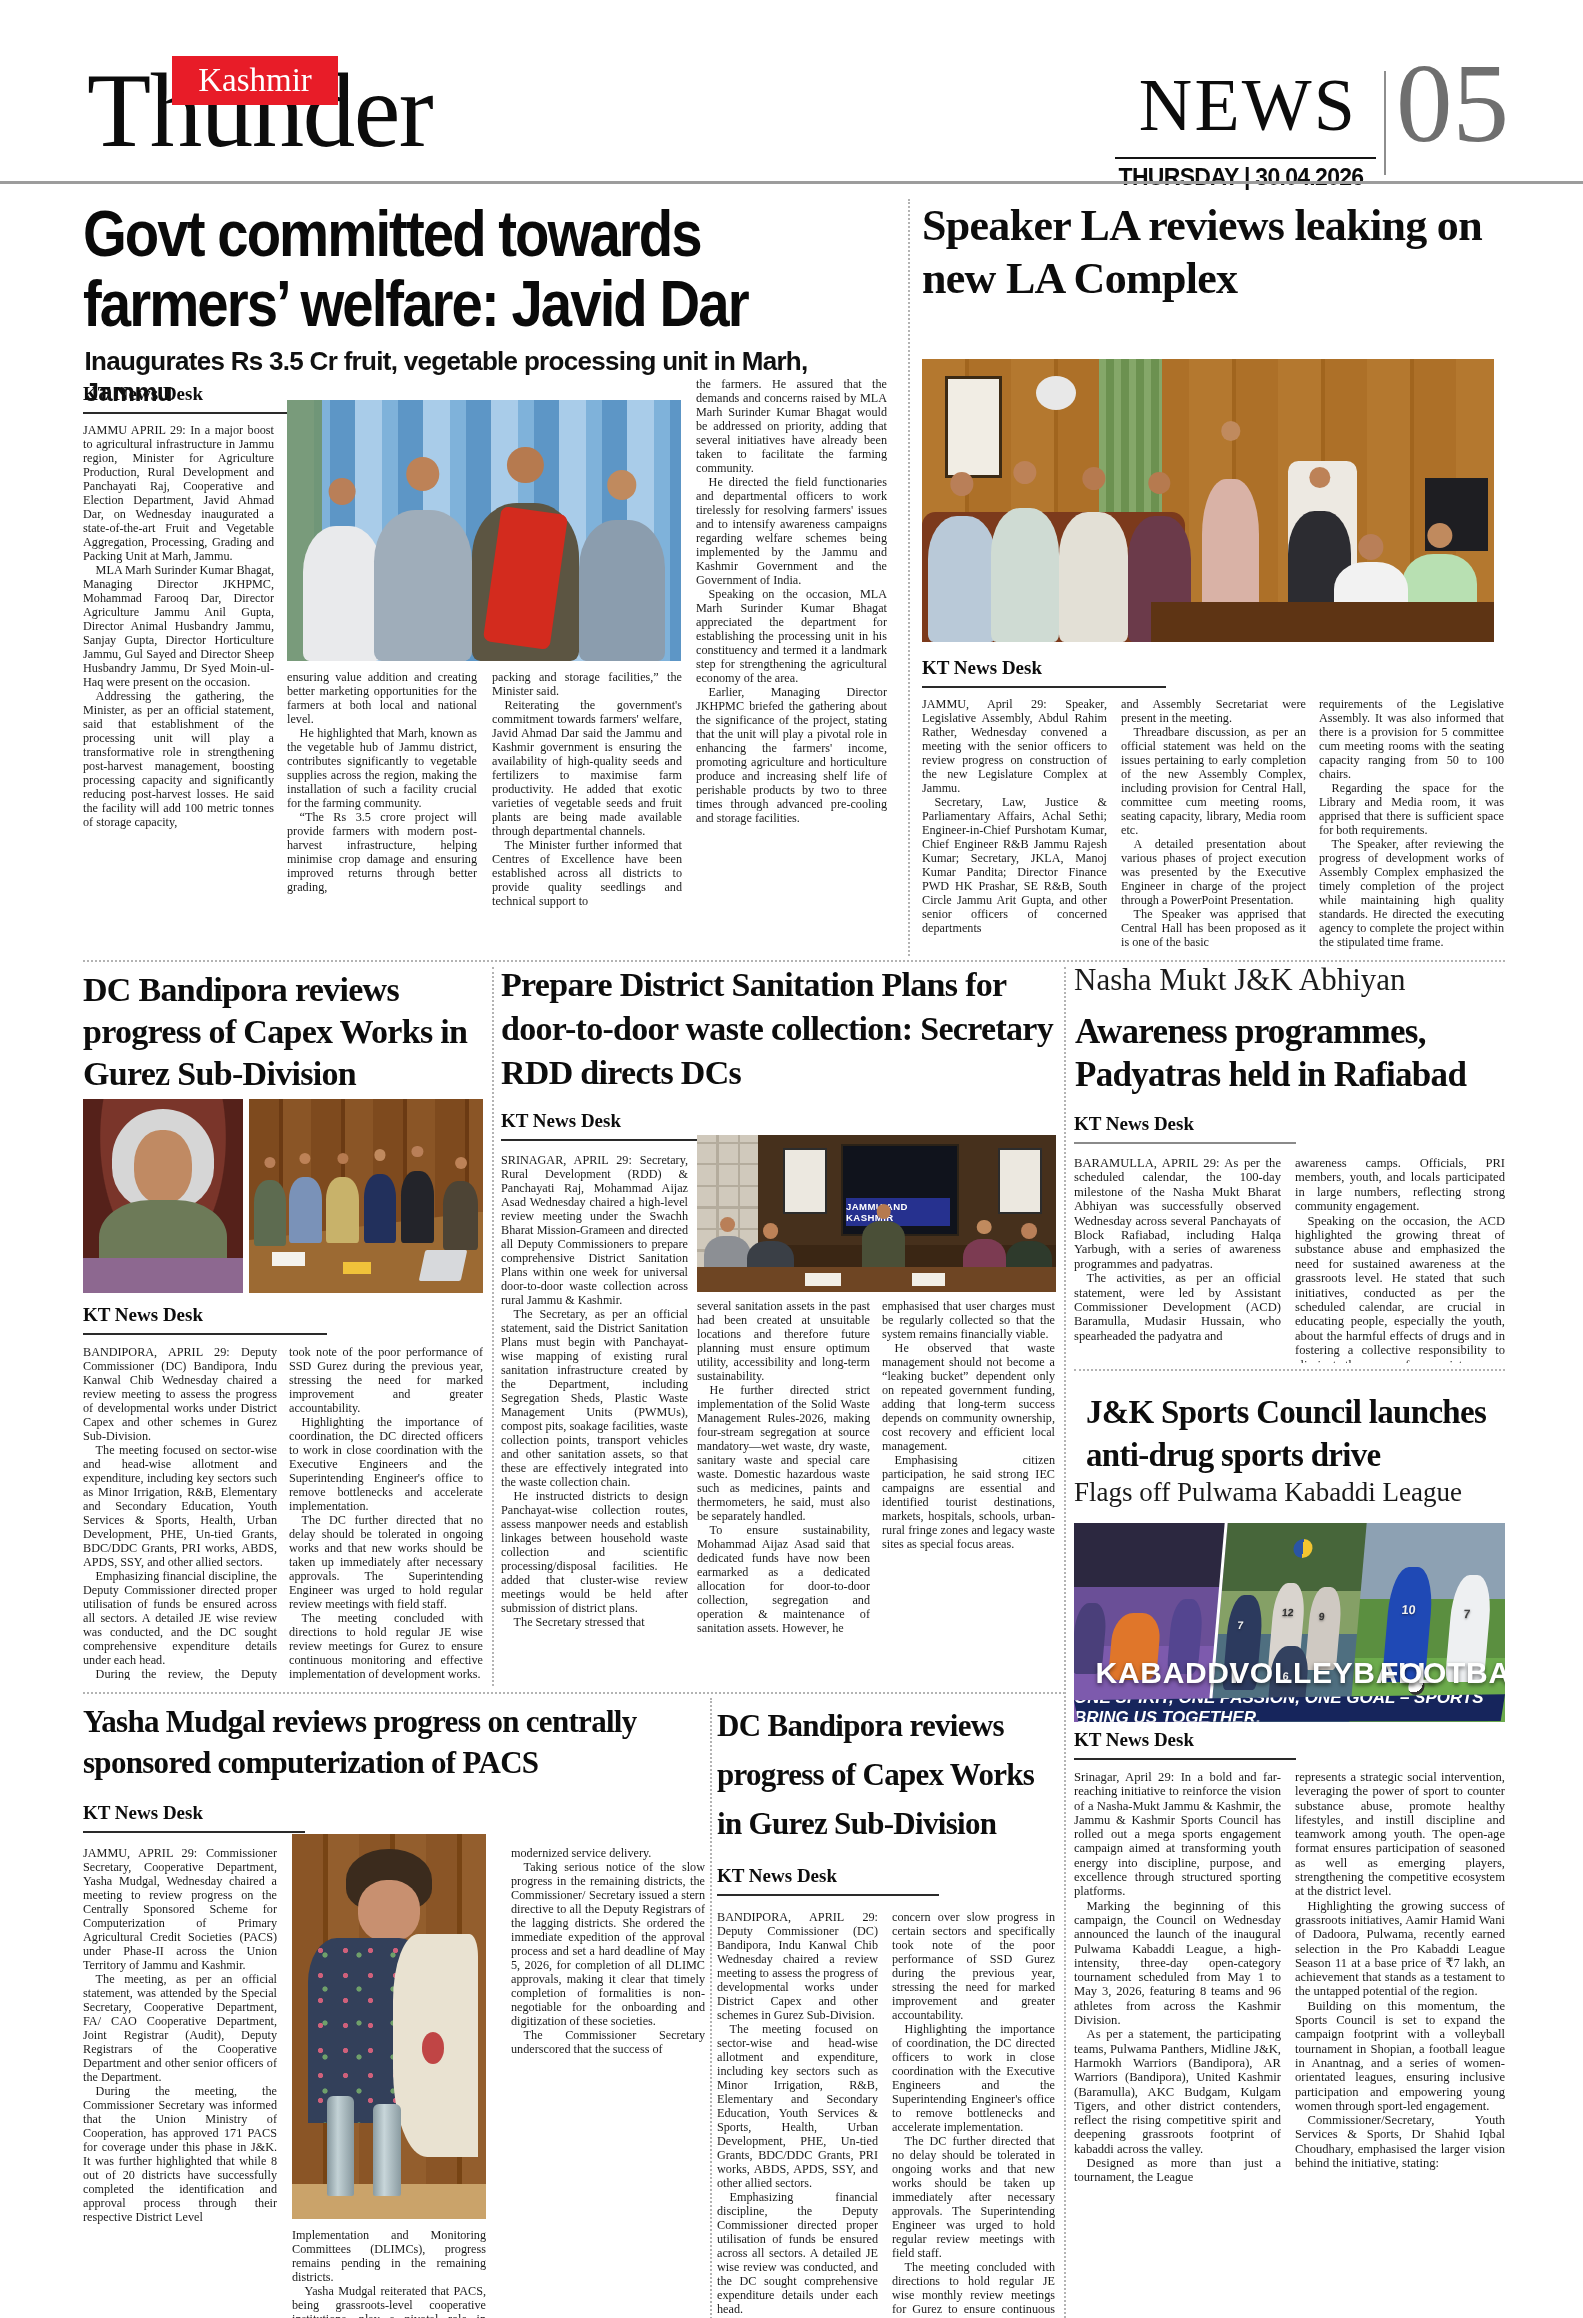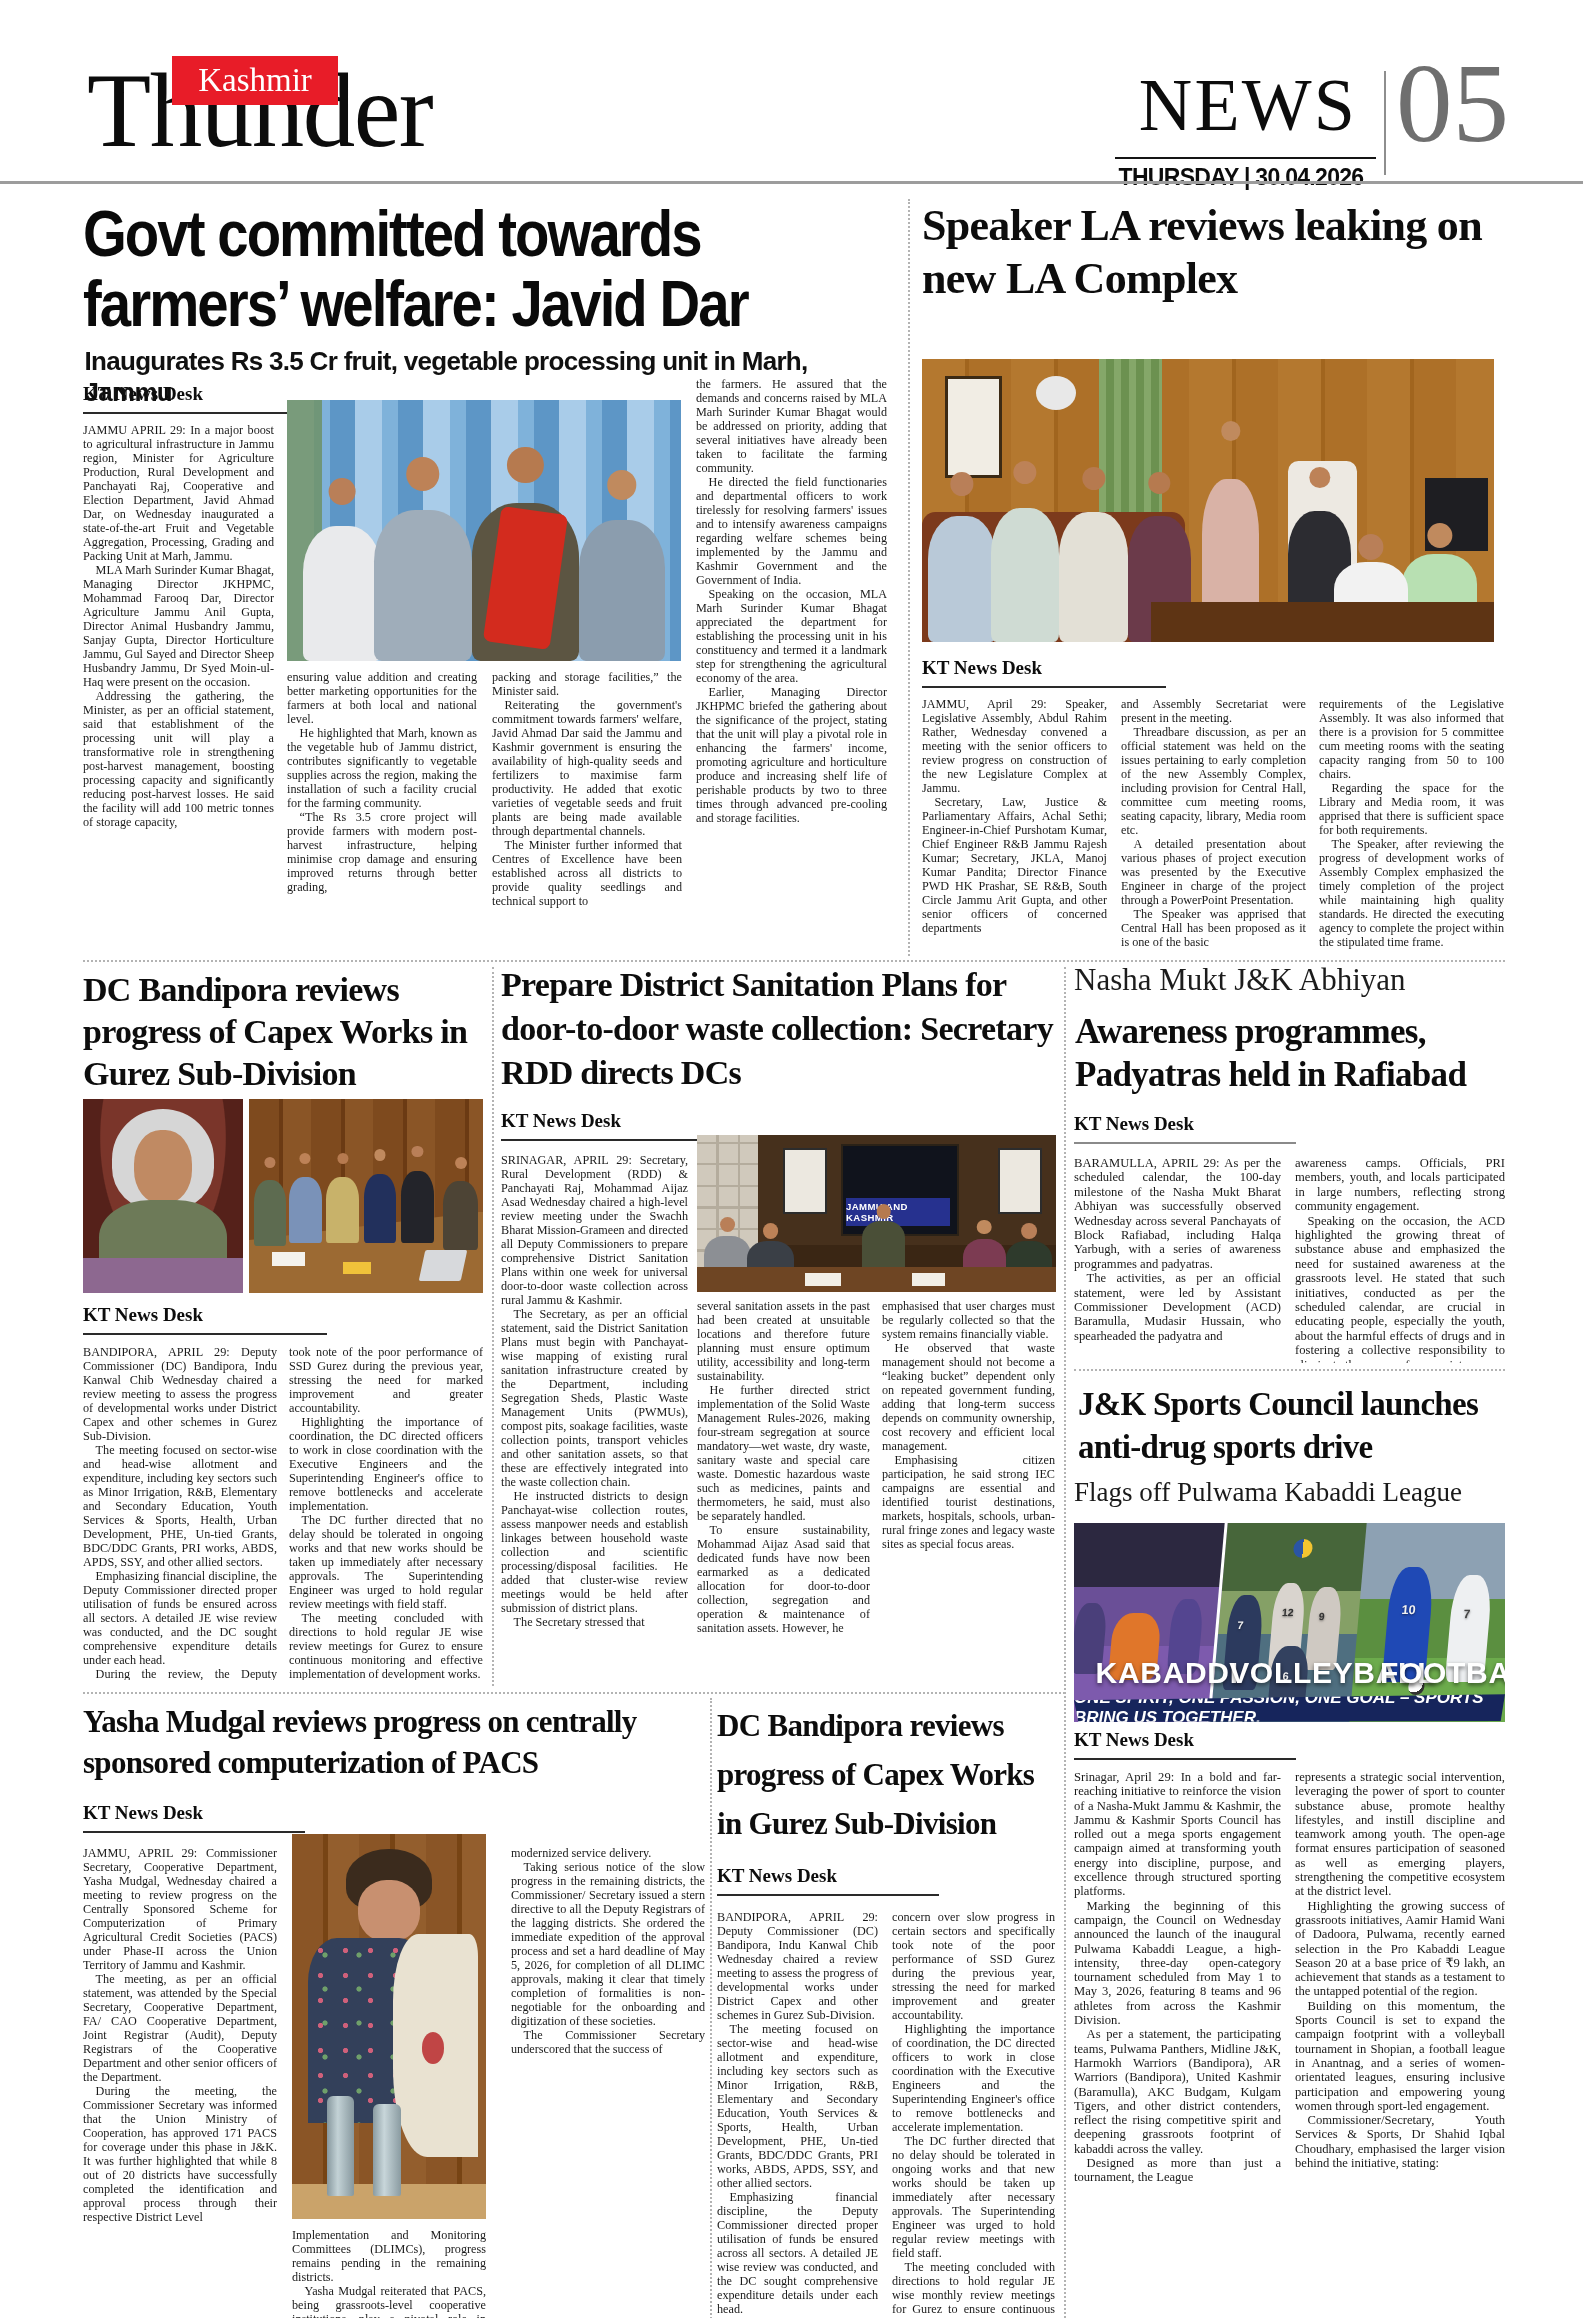--- a/index.html
+++ b/index.html
@@ -236,21 +236,21 @@
         <p>BARAMULLA, APRIL 29: As per the scheduled calendar, the 100-day milestone of the Nasha Mukt Bharat Abhiyan was successfully observed Wednesday across several Panchayats of Block Rafiabad, including Halqa Yarbugh, with a series of awareness programmes and padyatras.</p>
         <p>The activities, as per an official statement, were led by Assistant Commissioner Development (ACD) Baramulla, Mudasir Hussain, who spearheaded the padyatra and</p>
       </div>
     <div class="bodycol" style="position:absolute;left:221px;top:193px;width:210px;height:207px;font-size:12.6px;line-height:14.4px;">
         <p>awareness camps. Officials, PRI members, youth, and locals participated in large numbers, reflecting strong community engagement.</p>
         <p>Speaking on the occasion, the ACD highlighted the growing threat of substance abuse and emphasized the need for sustained awareness at the grassroots level. He stated that such initiatives, conducted as per the scheduled calendar, are crucial in educating people, especially the youth, about the harmful effects of drugs and in fostering a collective responsibility to eliminate the menace from society.</p>
       </div>
   </section>
 
   <section class="abs" style="left:1074px;top:1379px;width:431px;height:939px;">
-    <h2 class="hl-serif" style="margin:4px;font-size:33px;line-height:43px;width:431px;">J&amp;K Sports Council launches anti-drug sports drive</h2>
+    <h2 class="hl-serif" style="margin:12px;font-size:33px;line-height:43px;width:431px;">J&amp;K Sports Council launches anti-drug sports drive</h2>
     <div class="subtitle-serif" style="position:absolute;left:0;top:98px;font-size:27px;">Flags off Pulwama Kabaddi League</div>
     <div class="photo" style="left:0;top:144px;width:431px;height:199px;background:#1b1b2a;">
       <div class="abs" style="left:-3%;top:0;width:40%;height:100%;transform:skewX(-5deg);
            background:linear-gradient(180deg,#2c2840 0 32%,#6a4f97 32% 62%,#7d5aad 62% 100%);">
         <div class="abs" style="left:30%;top:45%;width:28%;height:34%;background:#e0762a;border-radius:40% 40% 20% 20%;"></div>
         <div class="abs" style="left:8%;top:40%;width:18%;height:36%;background:#4a3f7a;border-radius:40% 40% 20% 20%;"></div>
         <div class="abs" style="left:64%;top:38%;width:18%;height:38%;background:#544590;border-radius:40% 40% 20% 20%;"></div>
       </div>
       <div class="abs" style="left:33%;top:0;width:36%;height:100%;transform:skewX(-5deg);border-left:3.7px solid #fff;border-right:3.7px solid #fff;
            background:linear-gradient(180deg,#47663a 0 34%,#85a066 34% 56%,#4f6f80 56% 100%);">
@@ -281,21 +281,21 @@
     </div>
     <div class="byline" style="position:absolute;left:0;top:350px;width:222px;">KT News Desk</div>
     <div class="bodycol" style="position:absolute;left:0;top:391px;width:207px;height:548px;font-size:12.6px;line-height:14.3px;">
         <p>Srinagar, April 29: In a bold and far-reaching initiative to reinforce the vision of a Nasha-Mukt Jammu &amp; Kashmir, the Jammu &amp; Kashmir Sports Council has rolled out a mega sports engagement campaign aimed at transforming youth energy into discipline, purpose, and excellence through structured sporting platforms.</p>
         <p>Marking the beginning of this campaign, the Council on Wednesday announced the launch of the inaugural Pulwama Kabaddi League, a high-intensity, three-day open-category tournament scheduled from May 1 to May 3, 2026, featuring 8 teams and 96 athletes from across the Kashmir Division.</p>
         <p>As per a statement, the participating teams, Pulwama Panthers, Midline J&amp;K, Harmokh Warriors (Bandipora), AR Warriors (Bandipora), United Kashmir (Baramulla), AKC Budgam, Kulgam Tigers, and other district contenders, reflect the rising competitive spirit and deepening grassroots footprint of kabaddi across the valley.</p>
         <p>Designed as more than just a tournament, the League</p>
       </div>
     <div class="bodycol" style="position:absolute;left:221px;top:391px;width:210px;height:548px;font-size:12.6px;line-height:14.3px;">
         <p>represents a strategic social intervention, leveraging the power of sport to counter substance abuse, promote healthy lifestyles, and instill discipline and teamwork among youth. The open-age format ensures participation of seasoned as well as emerging players, strengthening the competitive ecosystem at the district level.</p>
-        <p>Highlighting the growing success of grassroots initiatives, Aamir Hamid Wani of Dadoora, Pulwama, recently earned selection in the Pro Kabaddi League Season 20 at a base price of ₹9 lakh, an achievement that stands as a testament to the untapped potential of the region.</p>
+        <p>Highlighting the growing success of grassroots initiatives, Aamir Hamid Wani of Dadoora, Pulwama, recently earned selection in the Pro Kabaddi League Season 11 at a base price of ₹7 lakh, an achievement that stands as a testament to the untapped potential of the region.</p>
         <p>Building on this momentum, the Sports Council is set to expand the campaign footprint with a volleyball tournament in Shopian, a football league in Anantnag, and a series of women-orientated leagues, ensuring inclusive participation and empowering young women through sport-led engagement.</p>
         <p>Commissioner/Secretary, Youth Services &amp; Sports, Dr Shahid Iqbal Choudhary, emphasised the larger vision behind the initiative, stating:</p>
       </div>
   </section>
 
   <section class="abs" style="left:83px;top:1701px;width:622px;height:618px;">
     <h2 class="hl-serif" style="margin:0;font-size:31px;line-height:41px;width:622px;">Yasha Mudgal reviews progress on centrally sponsored computerization of PACS</h2>
     <div class="byline" style="position:absolute;left:0;top:101px;width:222px;">KT News Desk</div>
     <div class="bodycol" style="position:absolute;left:0;top:145px;width:194px;height:471px;">
         <p>JAMMU, APRIL 29: Commissioner Secretary, Cooperative Department, Yasha Mudgal, Wednesday chaired a meeting to review progress on the Centrally Sponsored Scheme for Computerization of Primary Agricultural Credit Societies (PACS) under Phase-II across the Union Territory of Jammu and Kashmir.</p>

